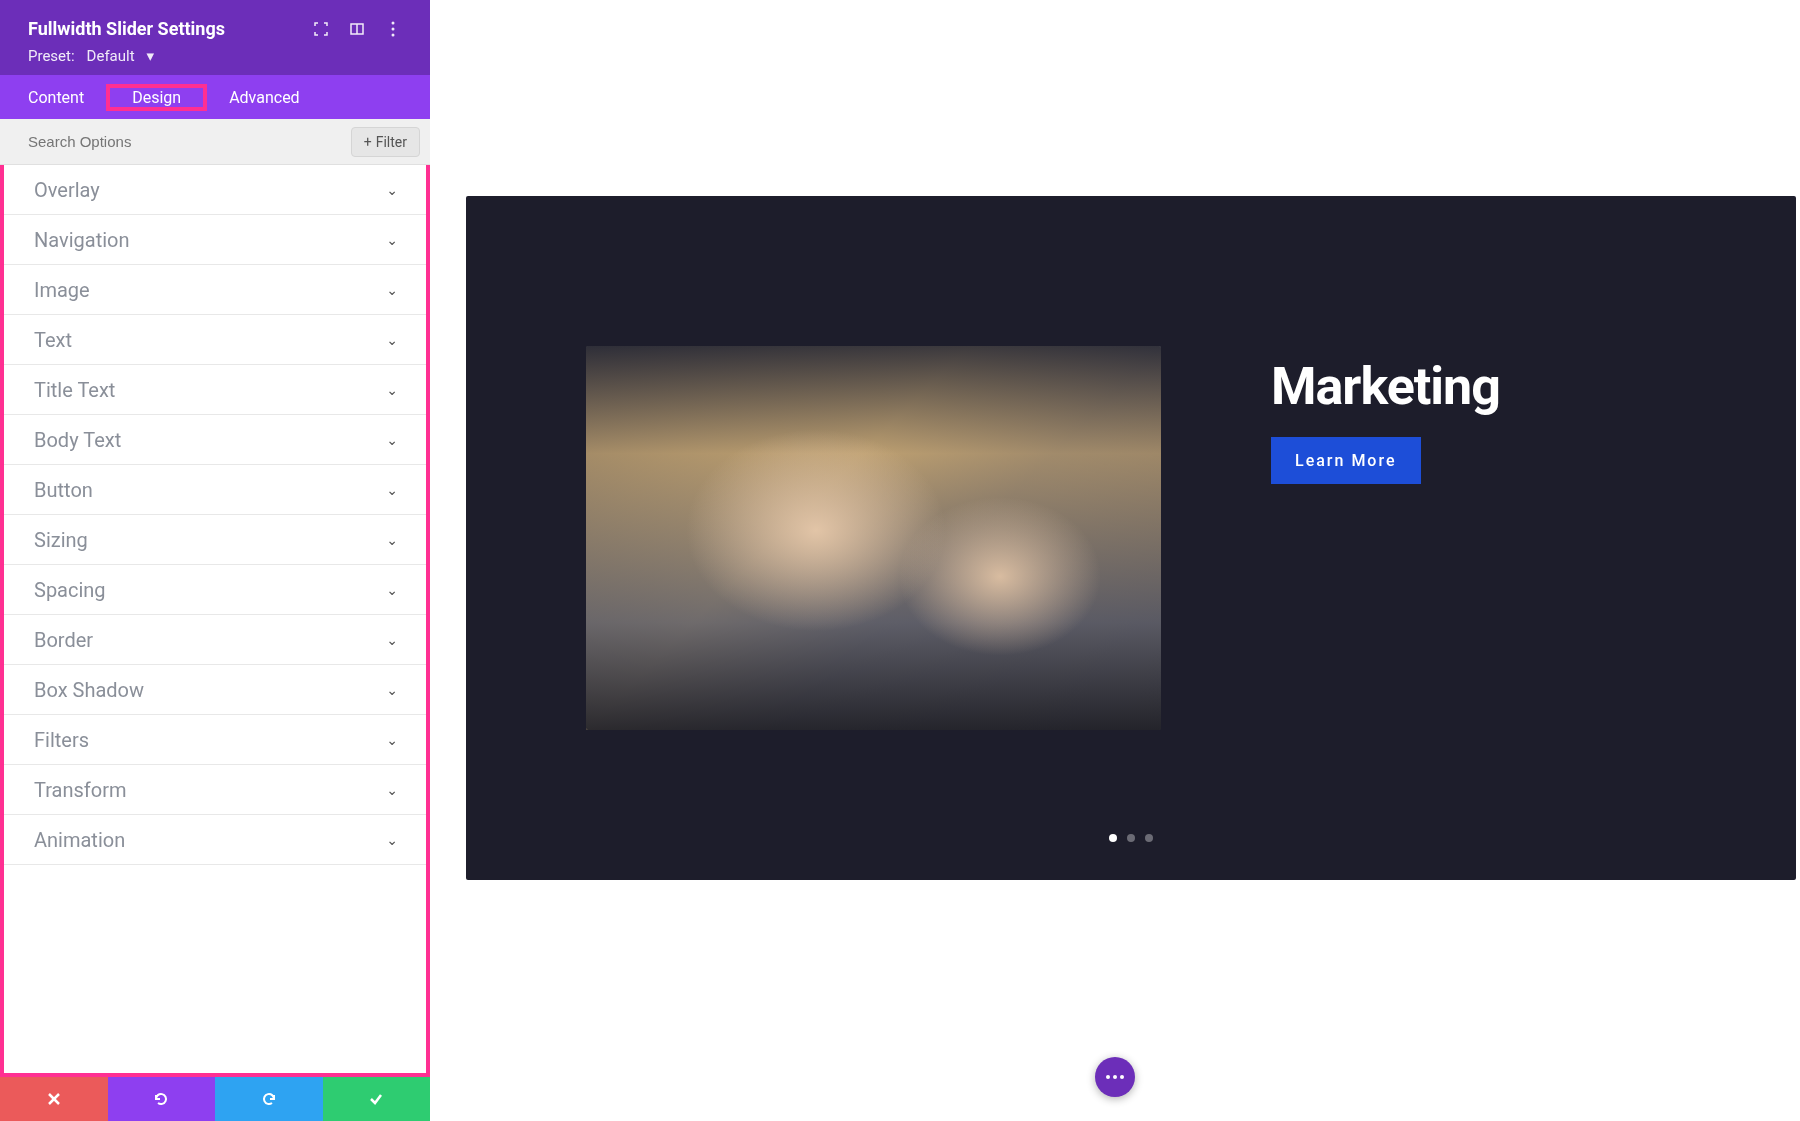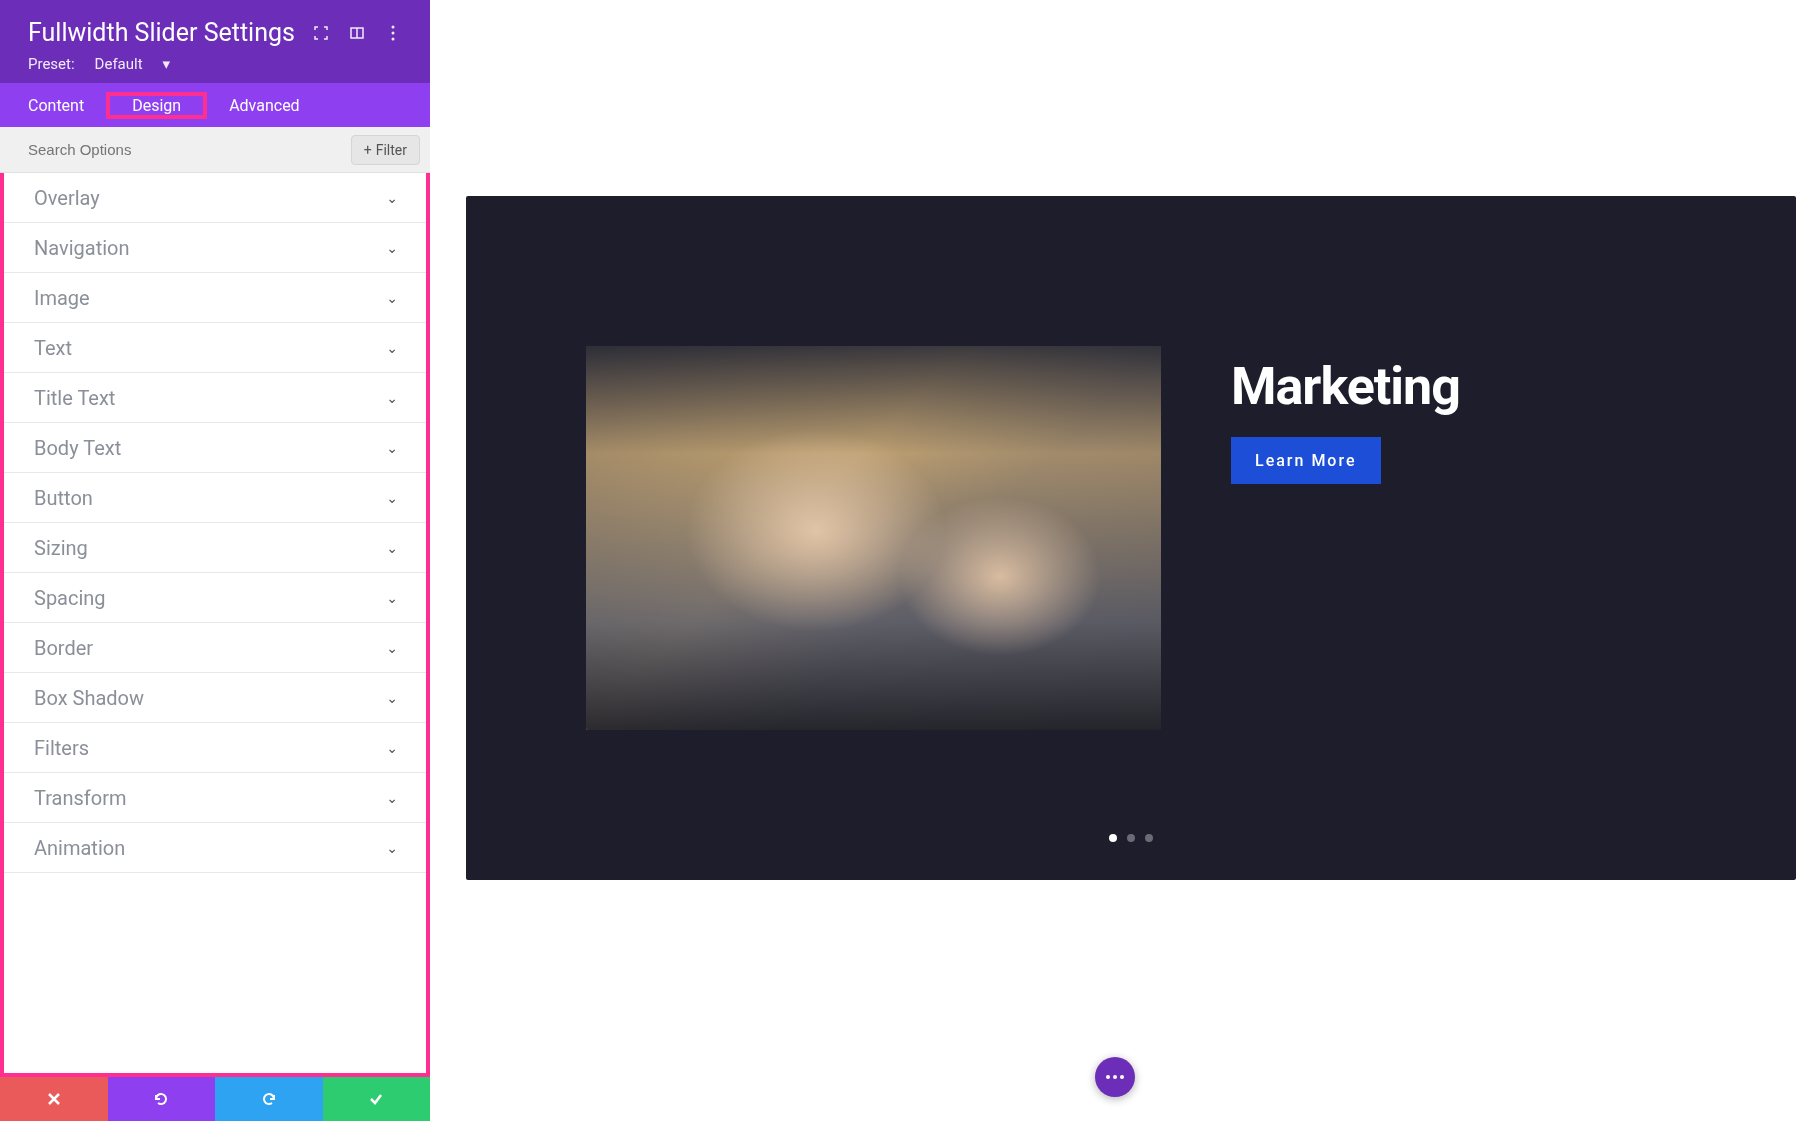--- a/index.html
+++ b/index.html
@@ -2,24 +2,24 @@
 <html><head>
 <meta charset="utf-8">
 <style>
 * { box-sizing: border-box; margin: 0; padding: 0; }
 body { font-family: -apple-system, BlinkMacSystemFont, "Segoe UI", Roboto, "Helvetica Neue", Arial, sans-serif; background: #fff; width: 1800px; height: 1121px; overflow: hidden; position: relative; }
 
 .sidebar { position: absolute; left: 0; top: 0; width: 430px; height: 1121px; background: #fff; display: flex; flex-direction: column; }
 
 .sidebar-header { background: #6c2eb9; color: #fff; padding: 18px 28px 10px 28px; }
 .sidebar-title-row { display: flex; align-items: center; justify-content: space-between; }
-.sidebar-title { font-size: 25px; font-weight: 400; }
+.sidebar-title { font-size: 18px; font-weight: 700; }
 .sidebar-header-icons { display: flex; gap: 18px; align-items: center; }
 .sidebar-header-icons .hicon { width: 18px; height: 18px; display: flex; align-items: center; justify-content: center; cursor: pointer; opacity: 0.9; }
-.preset-row { margin-top: 8px; font-size: 15px; opacity: 0.9; display: flex; align-items: center; gap: 20px; }
+.preset-row { margin-top: 8px; font-size: 15px; opacity: 0.9; display: flex; align-items: center; gap: 12px; }
 
 .tabs-row { background: #8e3ff0; display: flex; height: 44px; align-items: center; }
 .tab { color: #fff; font-size: 16px; padding: 0 22px; display: flex; align-items: center; cursor: pointer; }
 .tab.highlighted { background: #8e3ff0; border: 4px solid #ff2f92; }
 .tab:first-child { padding-left: 28px; }
 
 .search-row { background: #f0f0f0; height: 46px; display: flex; align-items: center; justify-content: space-between; padding: 0 10px 0 28px; border-bottom: 1px solid #e0e0e0; gap: 48px; }
 .search-input { background: transparent; border: none; outline: none; font-size: 15px; color: #888; width: 200px; }
 .filter-btn { background: #e6e6e6; border: 1px solid #d5d5d5; border-radius: 4px; padding: 6px 12px; font-size: 14px; color: #555; cursor: pointer; display: flex; align-items: center; gap: 4px; }
 
@@ -31,21 +31,21 @@
 .footer-bar { height: 44px; display: flex; }
 .footer-btn { flex: 1; display: flex; align-items: center; justify-content: center; color: #fff; cursor: pointer; }
 .fb-red { background: #eb5a5a; }
 .fb-purple { background: #8e3ff0; }
 .fb-blue { background: #2ea3f2; }
 .fb-green { background: #2ecc71; }
 
 .main-area { position: absolute; left: 430px; top: 0; right: 0; height: 1121px; background: #fff; }
 
 .slider-preview { position: absolute; left: 36px; top: 196px; width: 1330px; height: 684px; background: #1d1d2b; border-radius: 2px; }
-.slide-content { position: absolute; left: 120px; top: 150px; right: 40px; display: flex; gap: 70px; align-items: flex-start; }
+.slide-content { position: absolute; left: 120px; top: 150px; right: 40px; display: flex; gap: 110px; align-items: flex-start; }
 .slide-image { width: 575px; height: 384px; background: linear-gradient(135deg, #3a3a42 0%, #8a7a5f 20%, #c9ad7a 40%, #5a5a62 60%, #2d2d35 100%); border-radius: 2px; position: relative; overflow: hidden; }
 .slide-image::before { content: ""; position: absolute; inset: 0; background:
   radial-gradient(ellipse 180px 140px at 40% 48%, rgba(230,200,170,0.95), transparent 72%),
   radial-gradient(ellipse 140px 110px at 72% 60%, rgba(225,195,165,0.92), transparent 72%),
   linear-gradient(180deg, rgba(45,45,55,0.9) 0%, rgba(185,155,110,0.75) 28%, rgba(95,95,105,0.85) 72%, rgba(35,35,42,0.95) 100%);
 }
 .slide-text { flex: 1; color: #fff; padding-top: 10px; }
 .slide-title { font-size: 52px; font-weight: 700; letter-spacing: -1px; margin-bottom: 20px; }
 .slide-body { font-size: 17px; line-height: 1.7; letter-spacing: 0.5px; opacity: 0.95; margin-bottom: 28px; max-width: 560px; }
 .learn-more-btn { display: inline-block; background: #1d4ed8; color: #fff; padding: 14px 24px; font-size: 16px; letter-spacing: 2px; font-weight: 500; cursor: pointer; }

